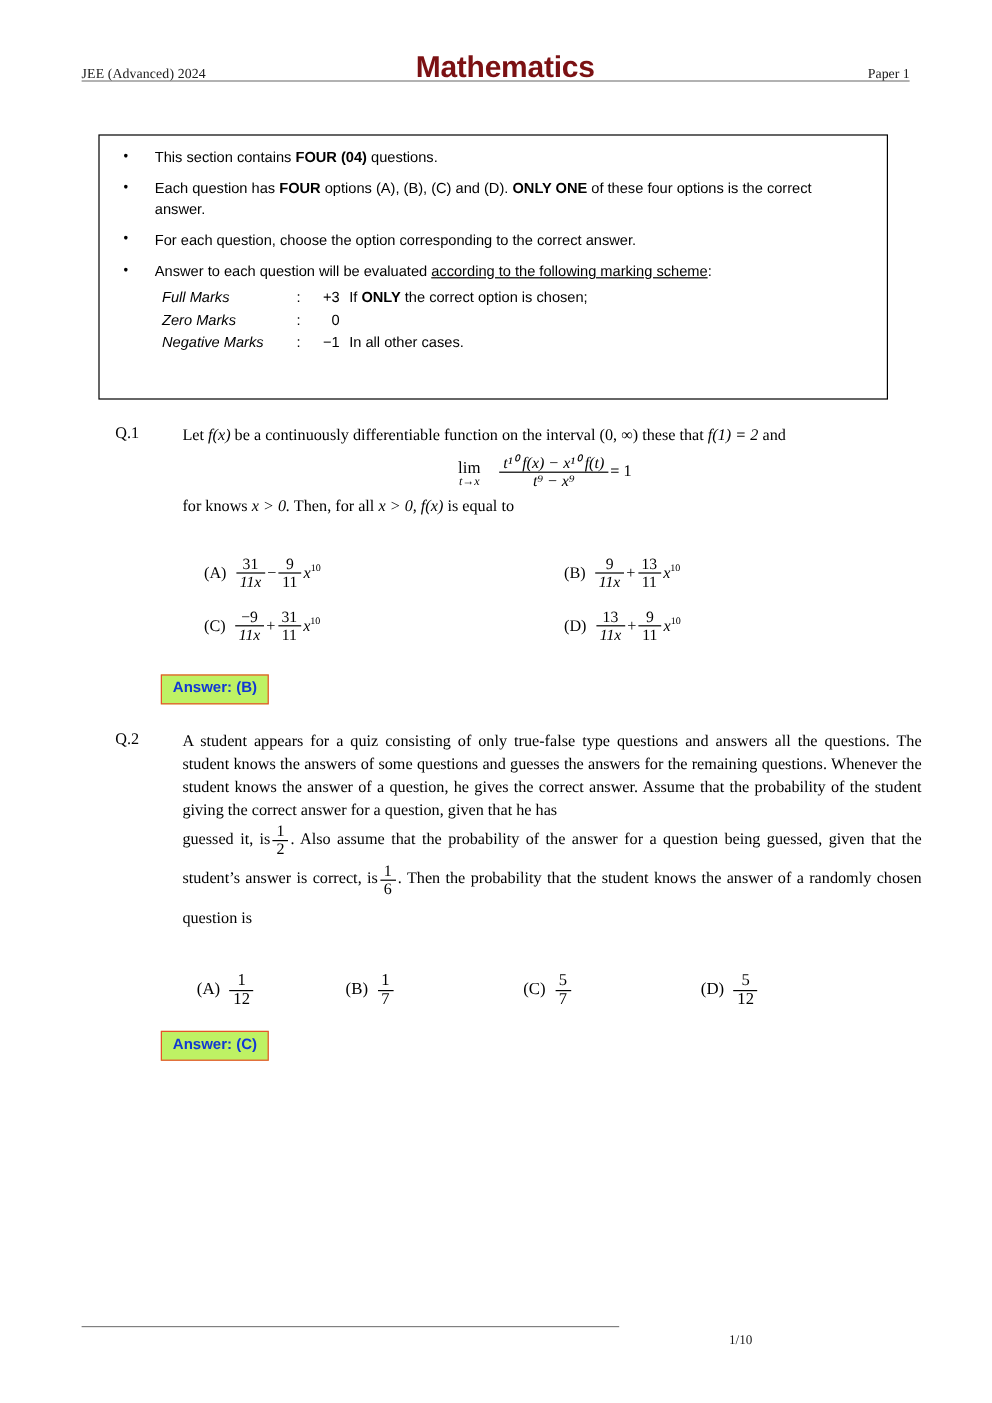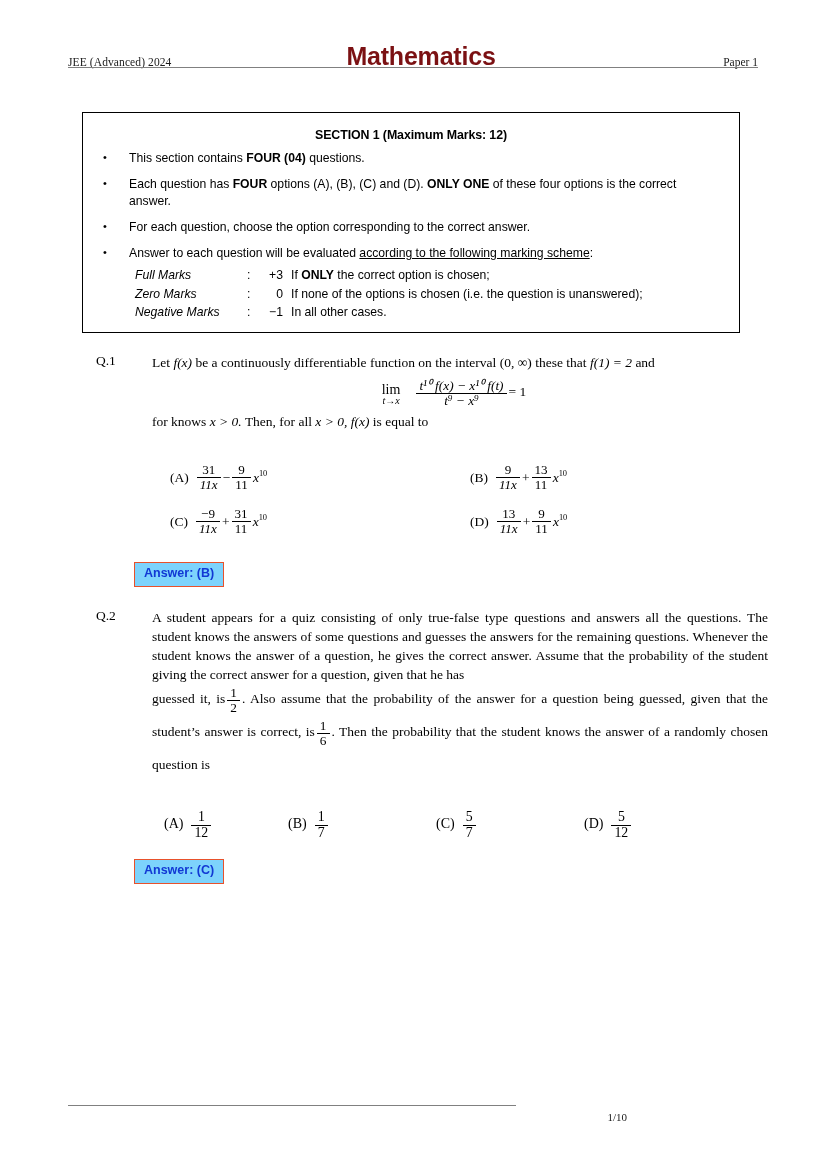--- a/index.html
+++ b/index.html
@@ -145,21 +145,21 @@
 
   
   .answer-box {
     position: absolute;
     border: 1.6px solid #e8512b;
     color: #1138d4;
     font-family: "Liberation Sans", sans-serif;
     font-weight: bold;
     font-size: 12.5px;
     padding: 4px 9px 5px 9px;
-    background: #7dd3fc;
+    background: #bef264;
     white-space: nowrap;
     line-height: 1.1;
   }
 
   
   .footer-rule {
     position: absolute; left: 68px; top: 1105px; width: 448px;
     height: 1px; background: #808080;
   }
   .footer-page {
@@ -174,21 +174,20 @@
 <div class="page">
 
   <div class="header">
     <div class="hdr-left">JEE (Advanced) 2024</div>
     <div class="hdr-center">Mathematics</div>
     <div class="hdr-right">Paper 1</div>
   </div>
   <div class="header-rule"></div>
 
   <div class="section-box">
-    <div class="section-title">SECTION 1 (Maximum Marks: 12)</div>
 
     <div class="bullet-row">
       <div class="bullet-dot">•</div>
       <div class="bullet-text">
         <span>This section contains </span><b>FOUR (04)</b><span> questions.</span>
       </div>
     </div>
 
     <div class="bullet-row">
       <div class="bullet-dot">•</div>
@@ -213,21 +212,20 @@
       <div class="marks-row">
         <div class="marks-label">Full Marks</div>
         <div class="marks-colon">:</div>
         <div class="marks-val">+3</div>
         <div class="marks-desc"><span>If </span><b>ONLY</b><span> the correct option is chosen;</span></div>
       </div>
       <div class="marks-row">
         <div class="marks-label">Zero Marks</div>
         <div class="marks-colon">:</div>
         <div class="marks-val">0</div>
-        <div class="marks-desc">If none of the options is chosen (i.e. the question is unanswered);</div>
       </div>
       <div class="marks-row">
         <div class="marks-label">Negative Marks</div>
         <div class="marks-colon">:</div>
         <div class="marks-val">−1</div>
         <div class="marks-desc">In all other cases.</div>
       </div>
     </div>
   </div>
 

